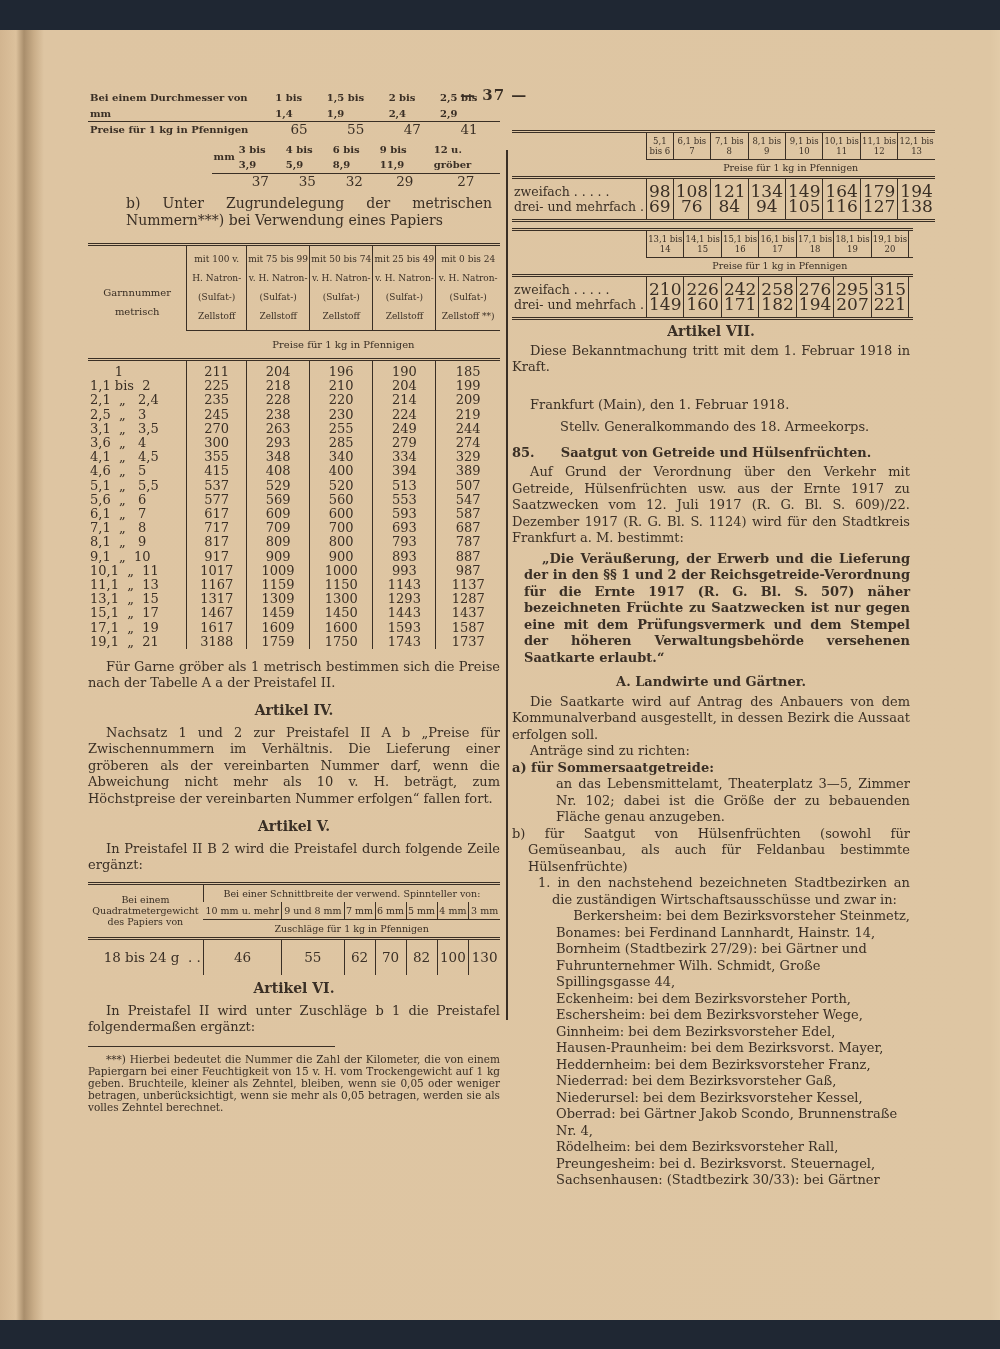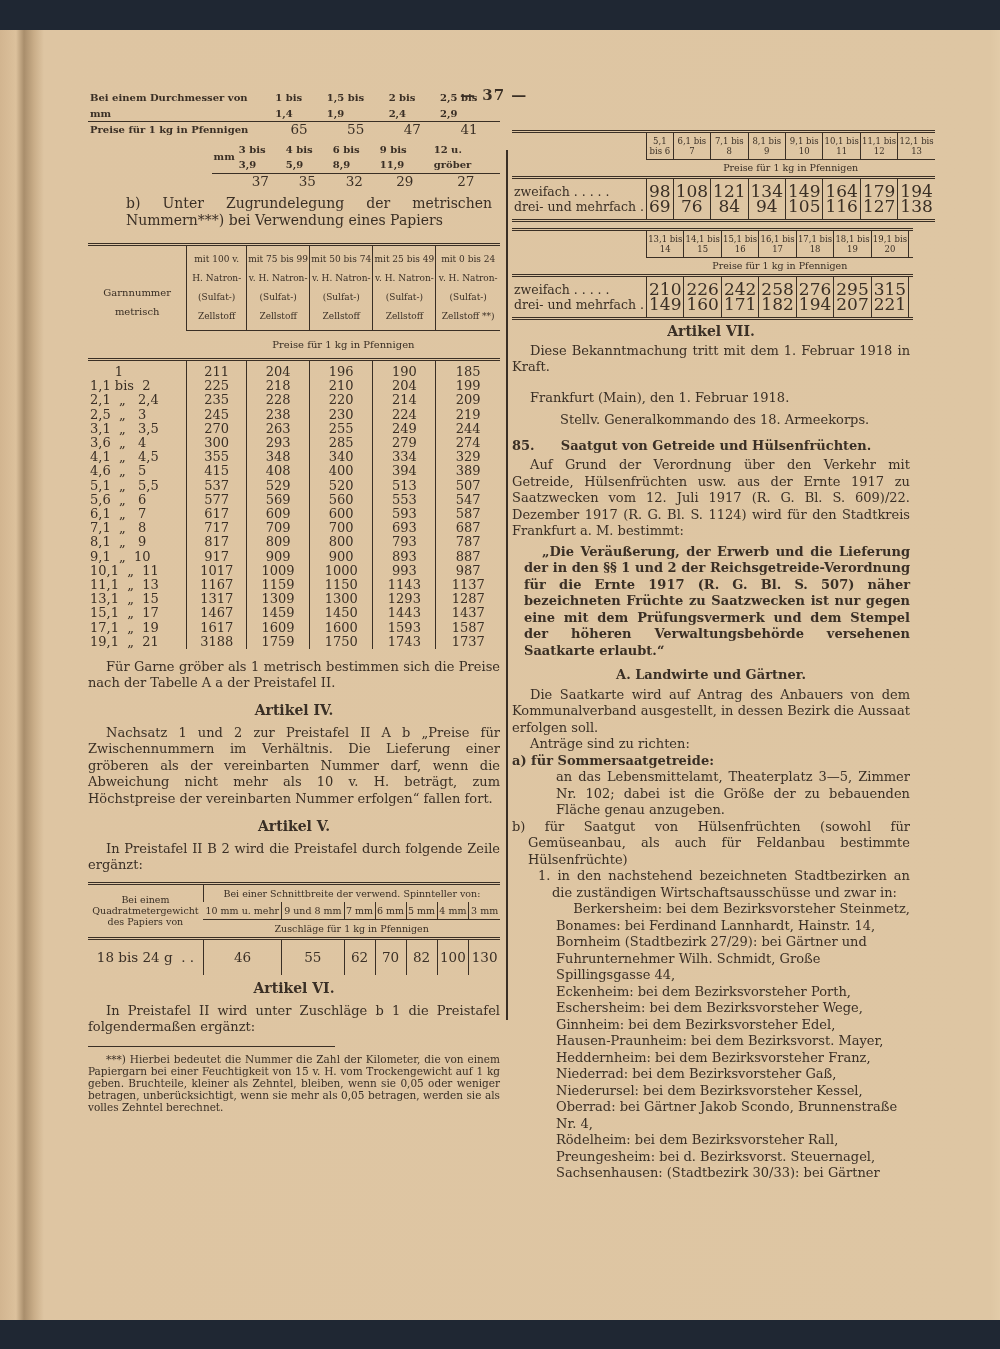--- a/index.html
+++ b/index.html
@@ -289,21 +289,21 @@
             <th>5 mm</th>
             <th>4 mm</th>
             <th>3 mm</th>
           </tr>
         <tr style="border-top:1px solid #3a2f25;">
           <th colspan="7">Zuschläge für 1 kg in Pfennigen</th>
         </tr>
       </thead>
       <tbody>
         <tr id="surcharge-row">
-          <td style="text-align:center;white-space:pre;">18 bis 24 g  . .</td>
+          <td style="text-align:right;white-space:pre;">18 bis 24 g  . .</td>
         <td>46</td>
             <td>55</td>
             <td>62</td>
             <td>70</td>
             <td>82</td>
             <td>100</td>
             <td>130</td>
           </tr>
       </tbody>
     </table>
@@ -397,21 +397,21 @@
             <td>194</td>
             <td>207</td>
             <td>221</td>
             <td></td>
           </tr>
         </tbody>
     </table>
 
     <div class="h" style="margin:4px 0 3px;">Artikel VII.</div>
     <p style="font-size:13px;line-height:16px;">Diese Bekanntmachung tritt mit dem 1. Februar 1918 in Kraft.</p>
-    <p style="font-size:13px;line-height:16px;margin-top:15px;">Frankfurt (Main), den 1. Februar 1918.</p>
+    <p style="font-size:13px;line-height:16px;margin-top:22px;">Frankfurt (Main), den 1. Februar 1918.</p>
     <p class="sig" style="font-size:13px;line-height:16px;margin-top:6px;">Stellv. Generalkommando des 18. Armeekorps.</p>
     <div style="margin-top:10px;font-size:13px;">
       <span class="b">85.</span>
       <span class="b" style="margin-left:22px;">Saatgut von Getreide und Hülsenfrüchten.</span>
     </div>
     <p style="font-size:13px;line-height:16.5px;margin-top:4px;">Auf Grund der Verordnung über den Verkehr mit Getreide, Hülsenfrüchten usw. aus der Ernte 1917 zu Saatzwecken vom 12. Juli 1917 (R. G. Bl. S. 609)/22. Dezember 1917 (R. G. Bl. S. 1124) wird für den Stadtkreis Frankfurt a. M. bestimmt:</p>
     <p style="font-size:13px;line-height:16.5px;margin-top:4px;padding-left:12px;" class="b">„Die Veräußerung, der Erwerb und die Lieferung der in den §§ 1 und 2 der Reichsgetreide-Verordnung für die Ernte 1917 (R. G. Bl. S. 507) näher bezeichneten Früchte zu Saatzwecken ist nur gegen eine mit dem Prüfungsvermerk und dem Stempel der höheren Verwaltungsbehörde versehenen Saatkarte erlaubt.“</p>
     <div class="h" style="font-size:13px;margin:8px 0 4px;">A. Landwirte und Gärtner.</div>
     <p style="font-size:13px;line-height:16.5px;">Die Saatkarte wird auf Antrag des Anbauers von dem Kommunalverband ausgestellt, in dessen Bezirk die Aussaat erfolgen soll.</p>
     <p style="font-size:13px;line-height:16.5px;">Anträge sind zu richten:</p>

